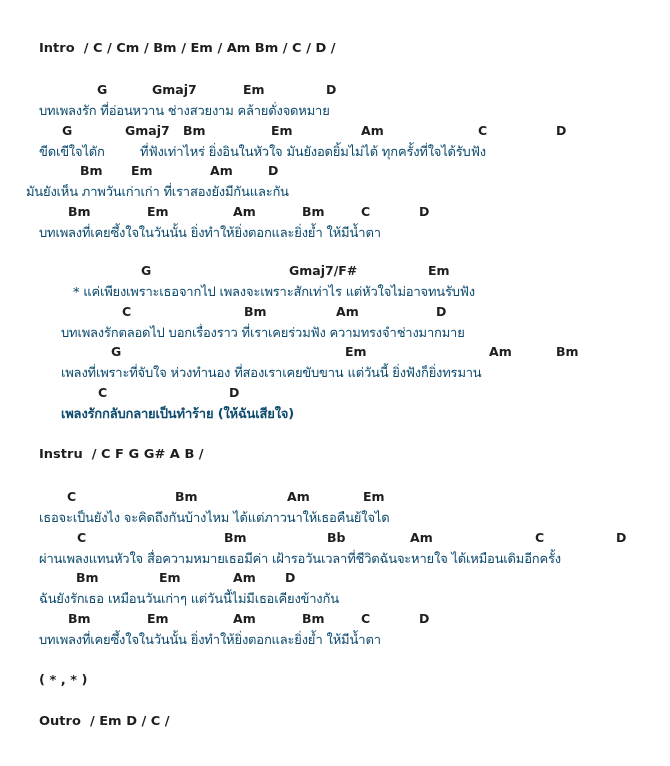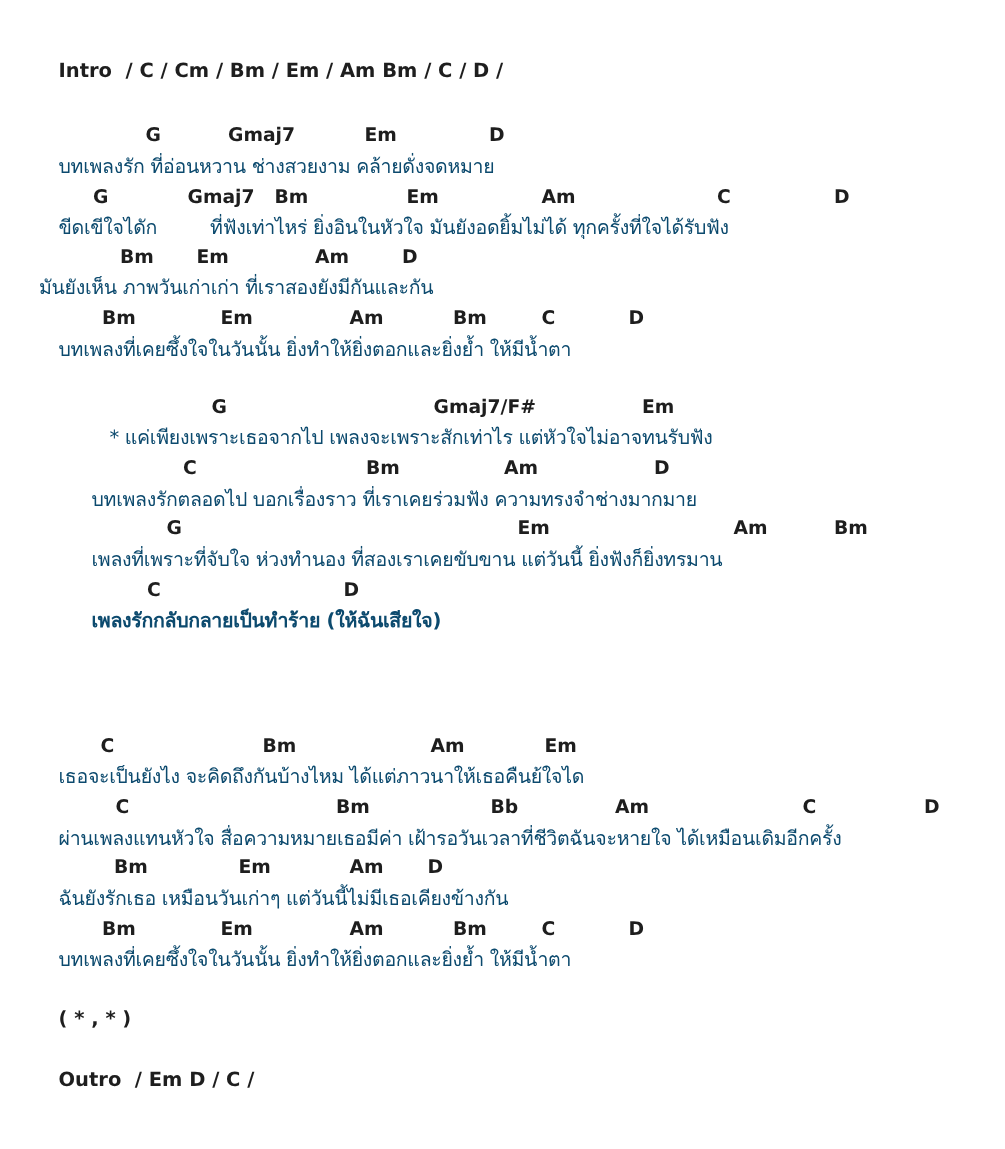--- a/index.html
+++ b/index.html
@@ -73,20 +73,21 @@
         <span class="chord" style="left: 556px;">Bm</span>
       </div>
       <div class="lyric" style="left: 61px; top: 362px;">เพลงที่เพราะที่จับใจ ห่วงทำนอง ที่สองเราเคยขับขาน แต่วันนี้ ยิ่งฟังก็ยิ่งทรมาน</div>
       <div class="chord-row" style="top: 384.5px;">
         <span class="chord" style="left: 98px;">C</span>
         <span class="chord" style="left: 229px;">D</span>
       </div>
       <div class="lyric" style="left: 61px; top: 402.5px; font-weight: bold;">เพลงรักกลับกลายเป็นทำร้าย (ให้ฉันเสียใจ)</div>
     </div>
 
+  <div class="heading" style="left:39px;top:446px;">Instru  / C F G G# A B /</div>
 
   <div id="verse2">
       <div class="chord-row" style="top: 489px;">
         <span class="chord" style="left: 67px;">C</span>
         <span class="chord" style="left: 175px;">Bm</span>
         <span class="chord" style="left: 287px;">Am</span>
         <span class="chord" style="left: 363px;">Em</span>
       </div>
       <div class="lyric" style="left: 39px; top: 507px;">เธอจะเป็นยังไง จะคิดถึงกันบ้างไหม ได้แต่ภาวนาให้เธอคืนย้ใจได</div>
       <div class="chord-row" style="top: 529.5px;">

